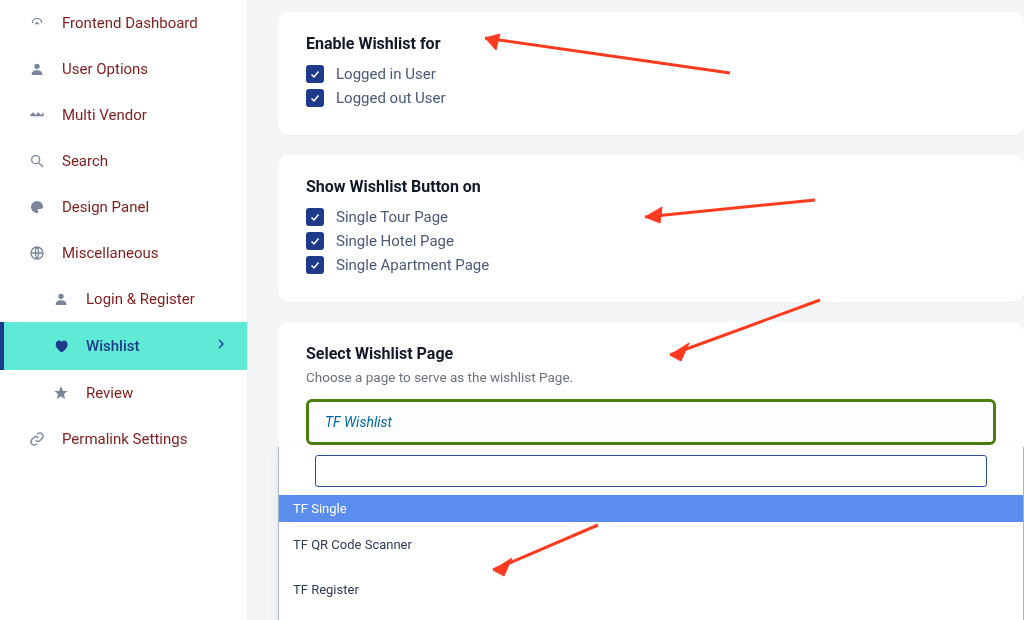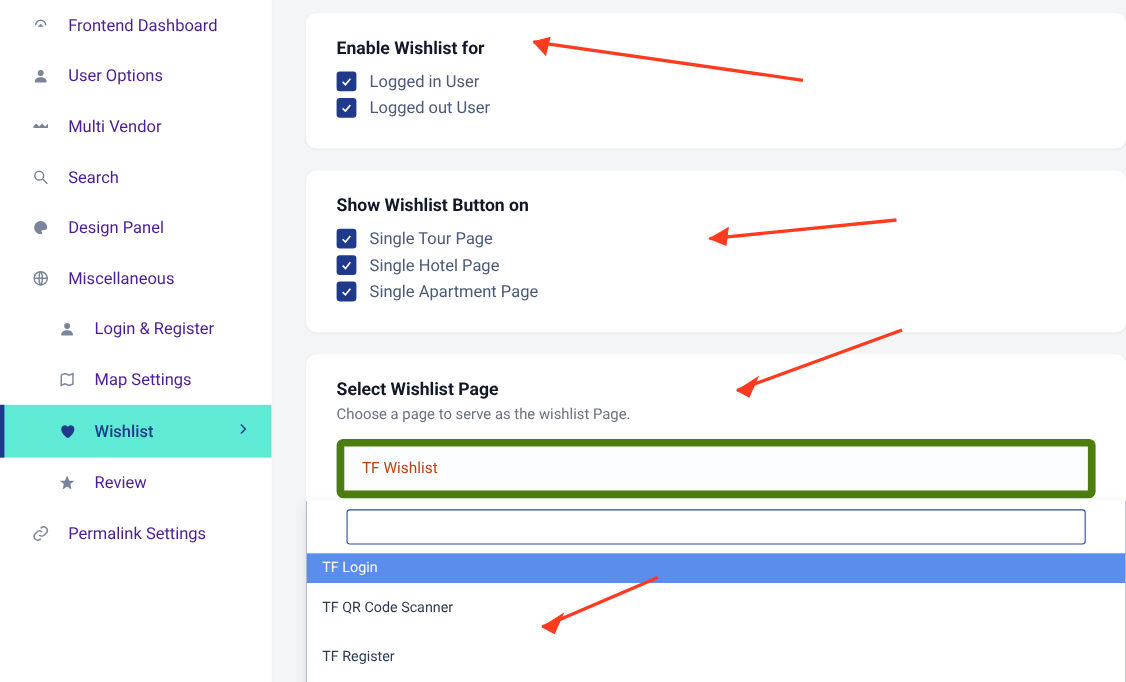--- a/index.html
+++ b/index.html
@@ -21,21 +21,21 @@
     padding-top: 0;
     border-right: 1px solid #eef0f3;
     height: 100%;
     overflow: hidden;
   }
   .nav-item {
     display: flex;
     align-items: center;
     padding: 14px 18px 14px 26px;
     font-size: 15px;
-    color: #4c1d95;
+    color: #7f1d1d;
     cursor: pointer;
     position: relative;
   }
   .nav-item.sub { padding-left: 50px; font-size: 15px; }
   .nav-item.active {
     background: #5eead4;
     color: #1f3a8a;
     font-weight: 500;
   }
   .nav-item.active::before {
@@ -103,27 +103,28 @@
     display: inline-flex;
     align-items: center;
     justify-content: center;
     color: #fff;
     flex-shrink: 0;
   }
   .checkbox svg { width: 12px; height: 12px; fill: none; stroke: #fff; stroke-width: 3; }
 
   
   .select-box {
-    border: 7px solid #4d7c0f;
+    border: 3px solid #4d7c0f;
     border-radius: 6px;
     padding: 12px 16px;
     font-size: 14px;
-    color: #c2410c;
+    color: #0369a1;
     background: #fcfdff;
     margin-bottom: 2px;
+    font-style: italic;
   }
   .search-wrap {
     border: 1px solid #a9b6cc;
     border-top: none;
     border-radius: 0 0 6px 6px;
     background: #fff;
     box-shadow: 0 4px 12px rgba(0,0,0,0.08);
   }
   .search-input {
     width: calc(100% - 16px);
@@ -215,28 +216,20 @@
     </div>
     <div class="nav-item sub">
       <span class="icon">
         <svg viewBox="0 0 24 24">
             <circle cx="12" cy="8" r="4"></circle>
             <path d="M4 20c0-4 4-6 8-6s8 2 8 6v1H4z"></path>
           </svg>
       </span>
       <span>Login &amp; Register</span>
     </div>
-    <div class="nav-item sub">
-      <span class="icon">
-        <svg viewBox="0 0 24 24">
-            <path d="M4 6l5-2 6 2 5-2v14l-5 2-6-2-5 2z" fill="none" stroke="currentColor" stroke-width="2"></path>
-          </svg>
-      </span>
-      <span>Map Settings</span>
-    </div>
     <div class="nav-item sub active">
       <span class="icon">
         <svg viewBox="0 0 24 24">
             <path d="M12 21s-8-5-8-12a5 5 0 019-3 5 5 0 019 3c0 7-8 12-8 12z"></path>
           </svg>
       </span>
       <span>Wishlist</span>
       <span class="chev">
         <svg viewBox="0 0 24 24" width="14" height="14">
             <path d="M9 6l6 6-6 6" fill="none" stroke="currentColor" stroke-width="2"></path>
@@ -315,21 +308,21 @@
       <h3>Select Wishlist Page</h3>
       <p class="subtitle">Choose a page to serve as the wishlist Page.</p>
       <div class="select-box">
         <span>TF Wishlist</span>
       </div>
       <div class="search-wrap" style="margin:0 -28px;">
         <div style="padding:0 28px;">
           <input class="search-input" type="text" style="">
         </div>
         <div class="opt-highlight">
-          <span>TF Login</span>
+          <span>TF Single</span>
         </div>
         <div class="opt">
           <span>TF QR Code Scanner</span>
         </div>
         <div class="opt">
           <span>TF Register</span>
         </div>
         <div class="opt">
           <span>TF Search</span>
         </div>

